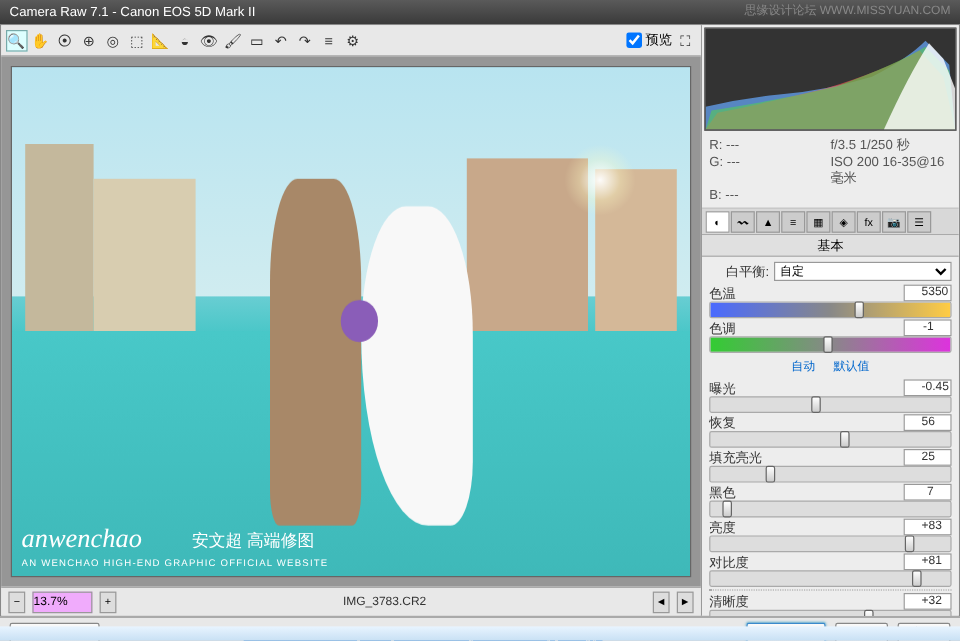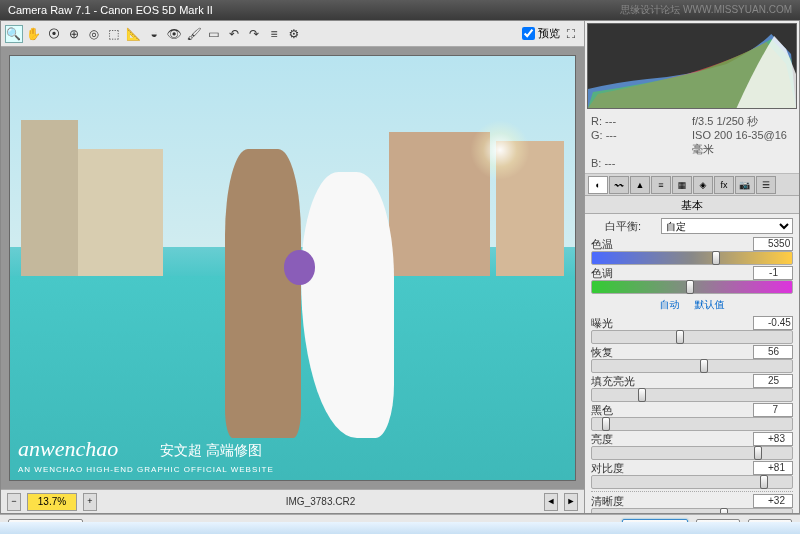--- a/index.html
+++ b/index.html
@@ -23,37 +23,37 @@
 .ground{position:absolute;bottom:0;left:0;right:0;height:48%;background:linear-gradient(180deg,#48c8c8,#3eb8b8);transform:perspective(400px) rotateX(8deg);transform-origin:top}
 .couple{position:absolute;left:38%;top:22%;width:30%;height:68%}
 .person1{position:absolute;left:0;top:0;width:45%;height:100%;background:#a88868;border-radius:30% 30% 10% 10%}
 .person2{position:absolute;right:0;top:8%;width:55%;height:92%;background:#f8f8f8;border-radius:40% 40% 20% 60%}
 .bouquet{position:absolute;left:35%;top:35%;width:18%;height:12%;background:#8a5db8;border-radius:50%}
 .flare{position:absolute;right:8%;top:15%;width:60px;height:60px;background:radial-gradient(circle,rgba(255,255,255,.95),rgba(255,255,200,.3) 40%,transparent 70%)}
 .wm-text{position:absolute;left:8px;bottom:18px;color:#fff;font-style:italic;font-size:22px;font-family:Georgia,serif}
 .wm-sub{position:absolute;left:8px;bottom:6px;color:#fff;font-size:8px;letter-spacing:1px}
 .wm-cn{position:absolute;left:150px;bottom:20px;color:#fff;font-size:14px}
 .bottombar{height:24px;background:#e8e8e8;border-top:1px solid #aaa;display:flex;align-items:center;padding:0 6px;gap:6px}
-.zoom{width:50px;height:18px;border:1px solid #999;background:#fde047;text-align:center;line-height:16px;font-size:10px}
+.zoom{width:50px;height:18px;border:1px solid #999;background:#f0abfc;line-height:16px;font-size:10px}
 .nav-btn{width:14px;height:18px;background:#ddd;border:1px solid #999;text-align:center;line-height:14px;cursor:pointer;font-size:9px}
 .filename{flex:1;text-align:center;font-size:10px;color:#333}
 .footer{height:28px;background:#e8e8e8;display:flex;align-items:center;padding:0 8px;gap:8px;border-top:1px solid #aaa}
 .btn{height:20px;padding:0 10px;background:linear-gradient(#fafafa,#e0e0e0);border:1px solid #888;border-radius:2px;cursor:pointer;line-height:18px;font-size:11px}
 .btn.primary{border:1px solid #3a8acc;box-shadow:0 0 2px #5ac}
 .meta{flex:1;text-align:center;font-size:10px;color:#06c;text-decoration:underline;cursor:pointer}
 .right{width:214px;background:#ededed;display:flex;flex-direction:column;overflow:hidden}
 .histogram{height:86px;background:#333;position:relative;margin:2px;border:1px solid #666}
 .hist-svg{width:100%;height:100%}
 .info{padding:3px 6px;border-bottom:1px solid #bbb;font-size:10px;color:#555;display:grid;grid-template-columns:1fr 1fr;line-height:14px}
 .tabs{height:22px;background:#d8d8d8;border-bottom:1px solid #aaa;display:flex;align-items:center;gap:1px;padding:0 3px}
 .tab{width:20px;height:18px;background:#ccc;border:1px solid #999;cursor:pointer;display:flex;align-items:center;justify-content:center;font-size:9px}
 .tab.active{background:#fff}
 .panel-title{text-align:center;height:18px;line-height:18px;border-bottom:1px solid #aaa;background:#e0e0e0;font-size:11px}
 .panel{flex:1;overflow-y:auto;padding:2px 6px}
-.row{display:flex;align-items:center;height:20px;gap:20px}
+.row{display:flex;align-items:center;height:20px;gap:4px}
 .row label{width:50px;text-align:right;font-size:11px;color:#333}
 .row select{flex:1;height:16px;border:1px solid #999;font-size:10px;background:#fff}
 .slider-row{margin:1px 0}
 .slider-head{display:flex;justify-content:space-between;font-size:10px;color:#333;height:14px;align-items:flex-start}
 .slider-track{height:14px;position:relative;background:#ddd;border:1px solid #aaa;border-radius:2px}
 .slider-track.temp{background:linear-gradient(90deg,#4a6aff,#888,#ffcc44)}
 .slider-track.tint{background:linear-gradient(90deg,#3c3,#888,#d3d)}
 .thumb{position:absolute;top:-1px;width:8px;height:14px;background:linear-gradient(#fff,#ccc);border:1px solid #666;border-radius:2px;cursor:pointer;transform:translateX(-50%)}
 .val-box{width:40px;height:14px;border:1px solid #999;background:#fff;text-align:right;padding:0 14px;font-size:10px;line-height:12px}
 .links{text-align:center;padding:3px 0}

